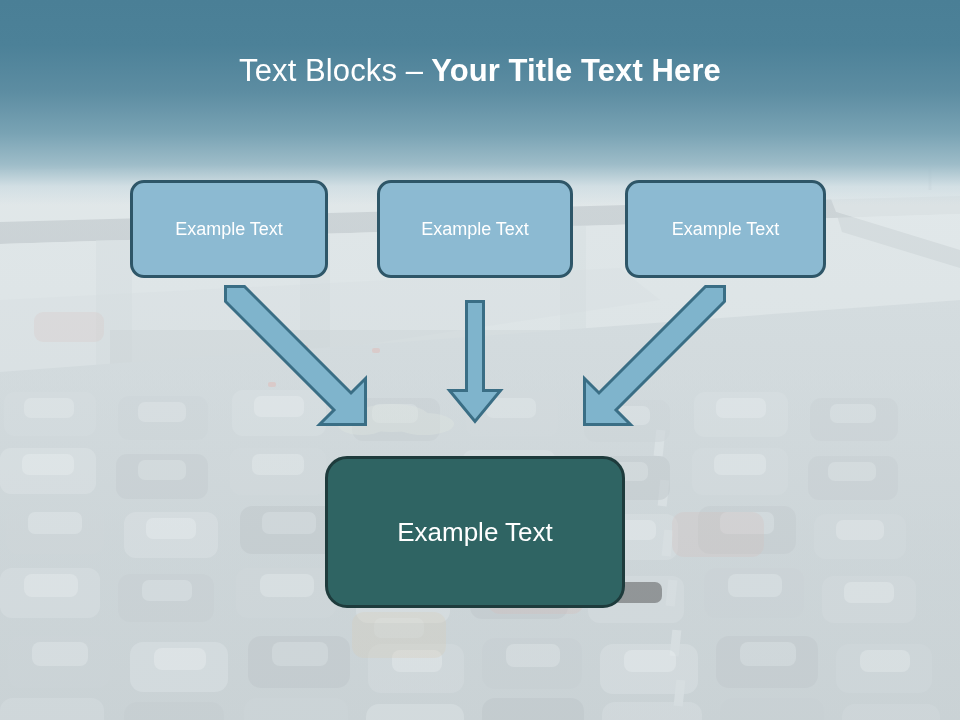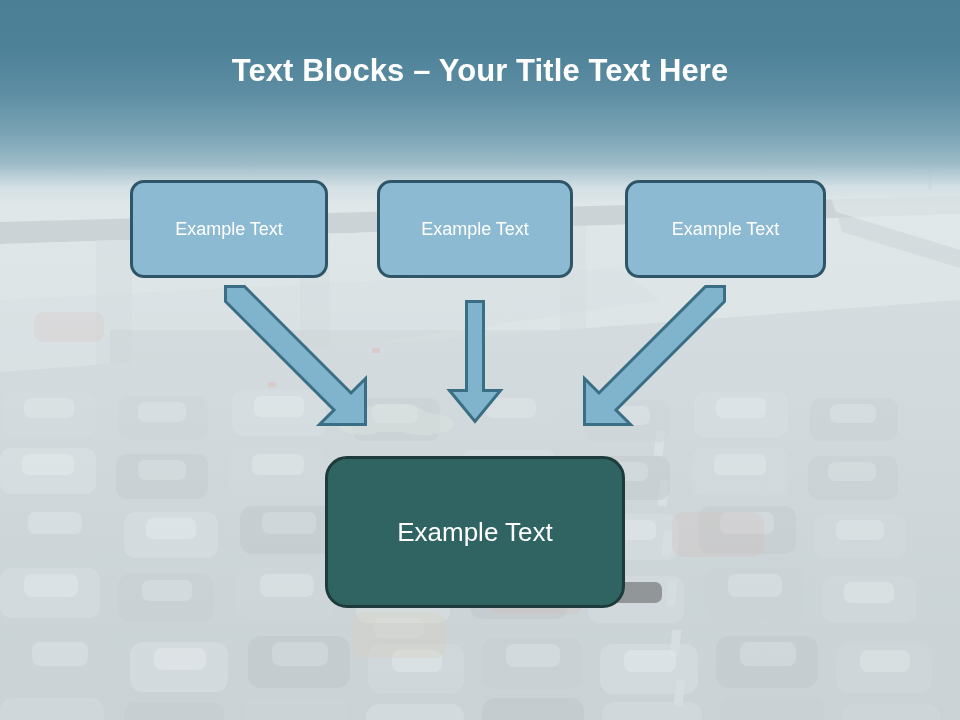--- a/index.html
+++ b/index.html
@@ -79,21 +79,21 @@
     top: 52px;
     width: 960px;
     text-align: center;
     color: #ffffff;
     font-size: 31px;
     line-height: 38px;
     letter-spacing: 0.1px;
     white-space: nowrap;
   }
   .slide-title .t-bold {
-    font-weight: bold;
+    font-weight: normal;
   }
   .slide-title .t-light {
     font-weight: bold;
   }
 
   
   .arrows {
     position: absolute;
     inset: 0;
     width: 960px;

